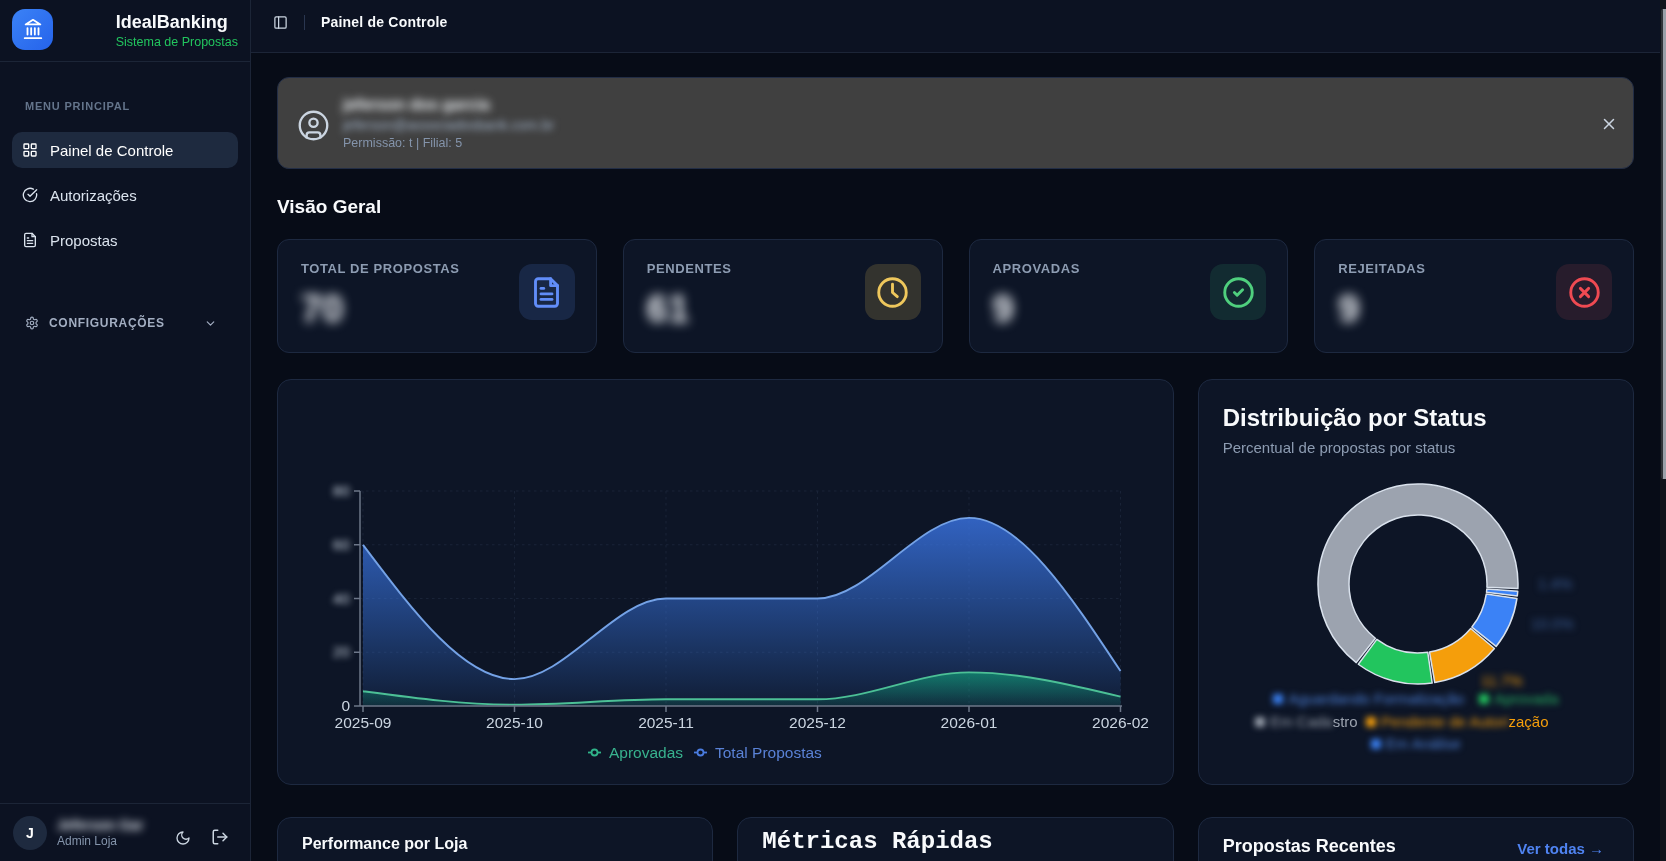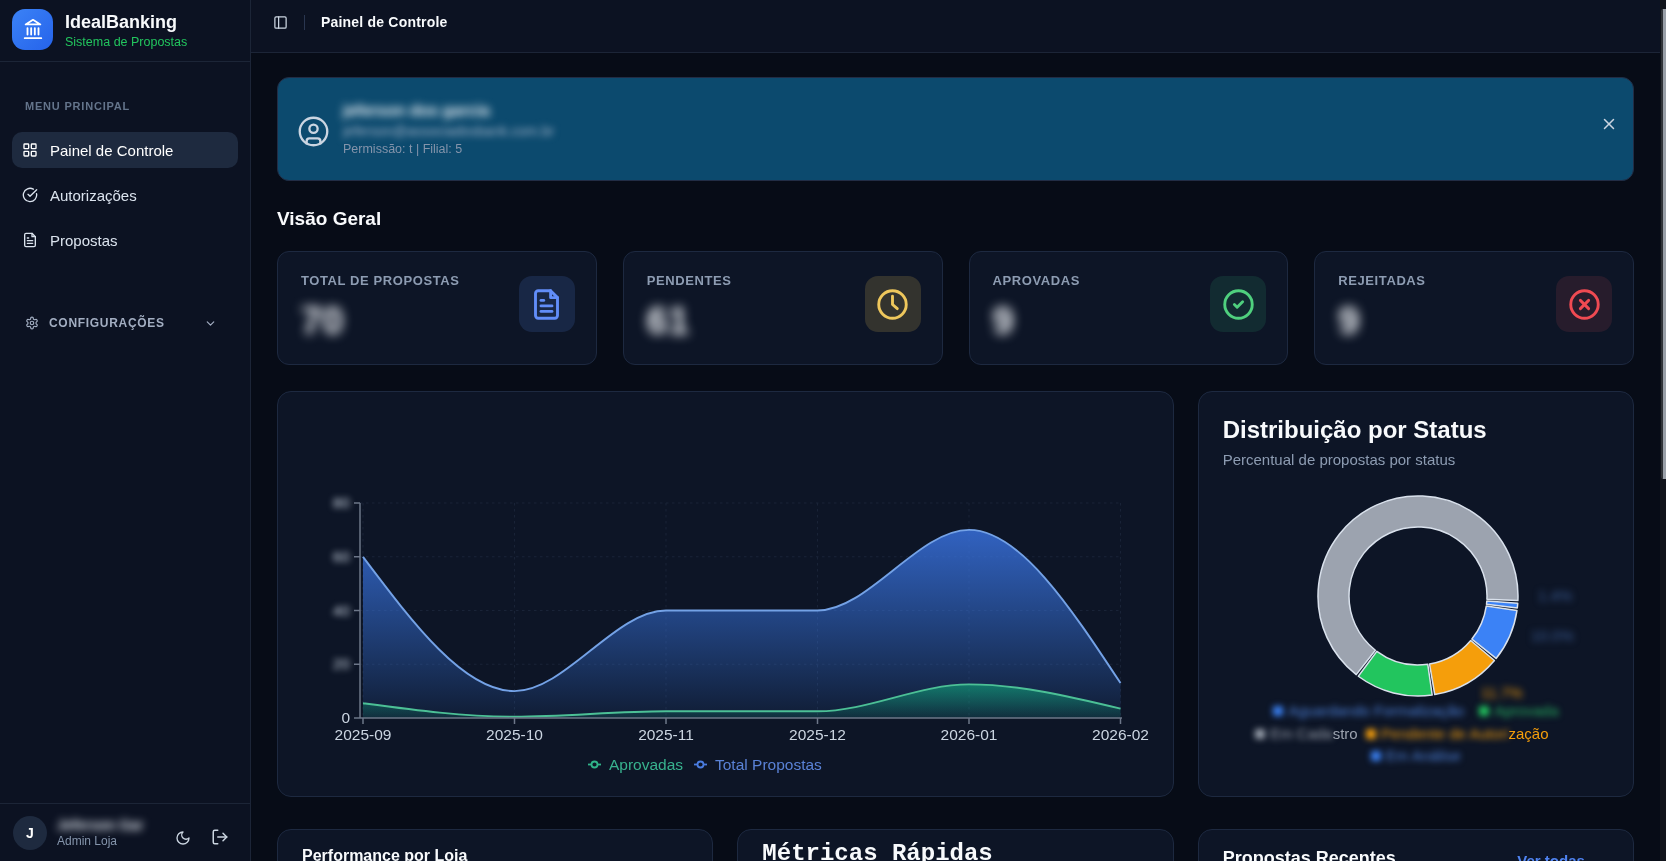--- a/index.html
+++ b/index.html
@@ -2,21 +2,21 @@
 <html lang="pt-BR"><head>
 <meta charset="utf-8">
 <title>IdealBanking</title>
 <style>
 *{margin:0;padding:0;box-sizing:border-box;}
 html,body{width:1666px;height:861px;overflow:hidden;}
 body{font-family:"Liberation Sans",sans-serif;background:#070c17;color:#f1f5f9;position:relative;}
 .app{display:flex;width:1666px;height:861px;}
 
 aside{width:251px;min-width:251px;background:#0c1222;border-right:1px solid #1c2537;display:flex;flex-direction:column;position:relative;}
-.sb-head{height:62px;border-bottom:1px solid #1c2537;display:flex;align-items:center;padding:16px 12px;gap:12px;}
+.sb-head{height:62px;border-bottom:1px solid #1c2537;display:flex;align-items:center;padding:16px 12px;gap:12px;justify-content:space-between;}
 .logo{width:41px;height:41px;margin-top:-3px;border-radius:13px;background:linear-gradient(135deg,#3b82f6,#2563eb);display:flex;align-items:center;justify-content:center;flex:none;}
 .sb-title{font-size:18px;font-weight:700;color:#f8fafc;line-height:1.2;}
 .sb-sub{font-size:12.5px;color:#22c55e;margin-top:2px;}
 .sb-nav{padding:38px 12px 0 12px;}
 .sb-label{font-size:11px;font-weight:700;letter-spacing:0.8px;color:#64748b;padding:0 13px;margin-bottom:20px;}
 .nav-item{display:flex;align-items:center;gap:12px;height:36px;padding:0 10px;border-radius:10px;color:#dbe3ee;font-size:15px;margin-bottom:9px;}
 .nav-item.active{background:#1e2a3f;color:#fff;}
 .nav-item svg{flex:none;}
 .sb-config{margin-top:58px;display:flex;align-items:center;gap:7px;padding:0 12px 0 13px;color:#a3aec2;}
 .sb-config .txt{font-size:12px;font-weight:700;letter-spacing:0.7px;flex:1;margin-left:3px;}
@@ -25,21 +25,21 @@
 .u-name{font-size:14px;font-weight:600;color:#e2e8f0;filter:blur(4px);line-height:1.2;}
 .u-role{font-size:12px;color:#8494ab;margin-top:1px;}
 .u-actions{margin-left:auto;display:flex;align-items:center;gap:20px;padding-right:8px;color:#cbd5e1;margin-top:10px;}
 
 main{flex:1;display:flex;flex-direction:column;min-width:0;}
 .topbar{height:53px;background:#0c1222;border-bottom:1px solid #1c2537;display:flex;align-items:center;padding:0 22px 8px 22px;gap:16px;flex:none;}
 .tb-div{width:1px;height:15px;background:#2a3650;}
 .tb-title{font-size:14px;font-weight:700;color:#f8fafc;letter-spacing:0.2px;}
 .content{flex:1;padding:24px 32px 0 26px;overflow:hidden;}
 
-.banner{height:104px;background:#0c4a6e;border:1px solid #222d45;border-radius:12px;display:flex;align-items:center;padding:16px 21px;position:relative;margin-bottom:27px;}
+.banner{height:92px;background:#404040;border:1px solid #222d45;border-radius:12px;display:flex;align-items:center;padding:16px 21px;position:relative;margin-bottom:27px;}
 .banner .uicon{flex:none;margin-right:13px;color:#cbd5e1;}
 .b-name{font-size:16px;font-weight:700;color:#f1f5f9;filter:blur(4px);width:fit-content;}
 .b-mail{font-size:14px;color:#9fb0c6;filter:blur(3.5px);width:fit-content;margin-top:3px;}
 .b-perm{font-size:12.5px;color:#8494ab;margin-top:3px;}
 .b-close{position:absolute;right:15px;top:37px;color:#cbd5e1;}
 .h2{font-size:19px;font-weight:700;color:#f8fafc;margin-bottom:21px;margin-top:2px;}
 
 .stats{display:flex;gap:26px;margin-bottom:26px;}
 .stat{width:320px;height:114px;background:#0d1526;border:1px solid #1d2940;border-radius:12px;padding:21px 21px 0 23px;display:flex;justify-content:space-between;}
 .stat-label{font-size:13px;font-weight:600;letter-spacing:0.6px;color:#8d9cb2;}

